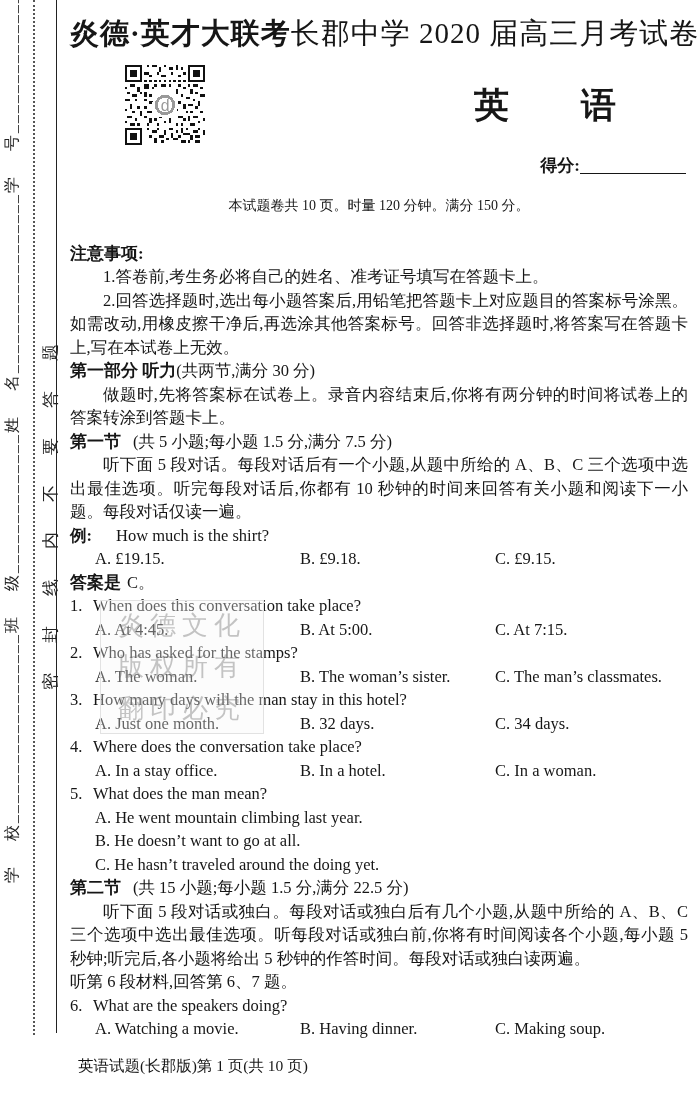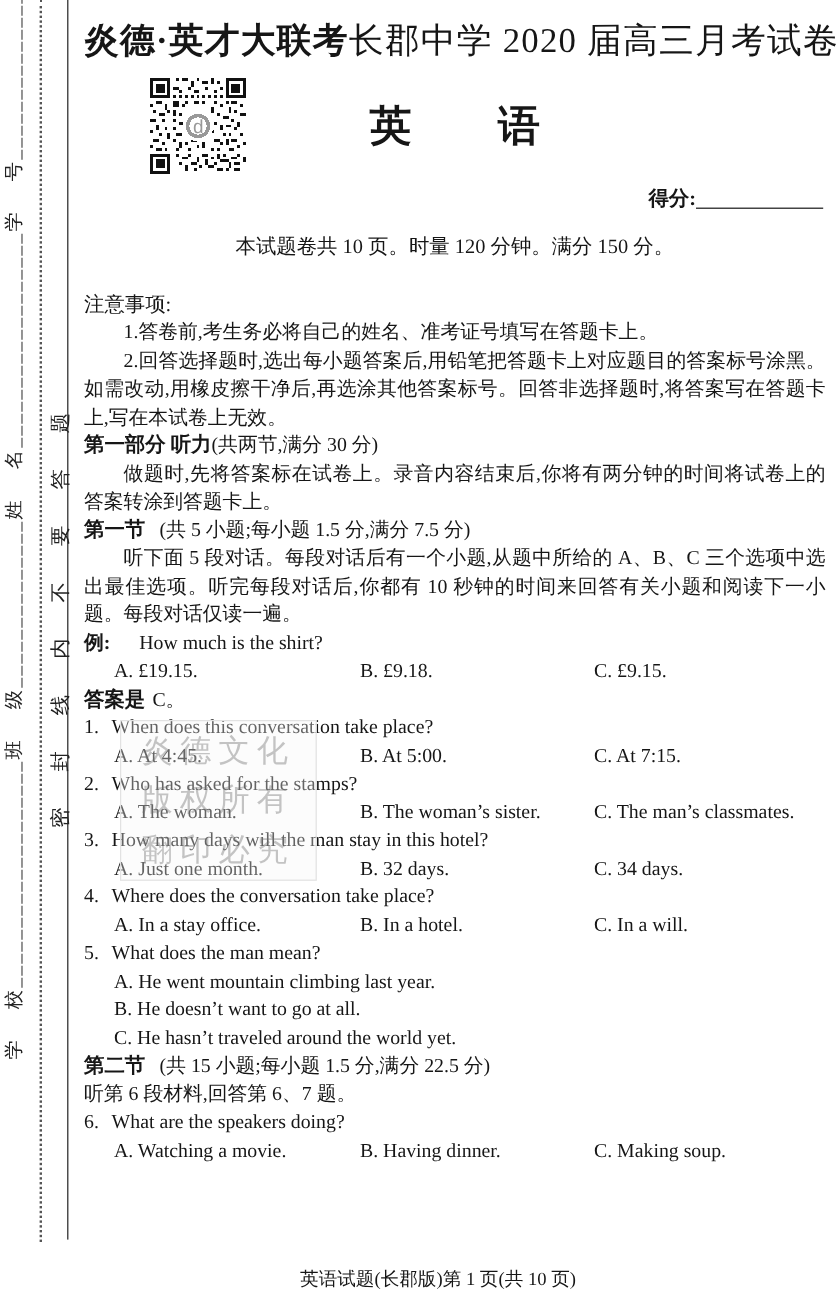--- a/index.html
+++ b/index.html
@@ -24,48 +24,48 @@
     font-size:17px; letter-spacing:30px; white-space:nowrap; color:#222;
   }
   
   .content { position:absolute; left:70px; top:0; width:618px; }
   .exam-title { margin-top:14px; text-align:center; font-size:29px; white-space:nowrap; letter-spacing:1px; }
   .exam-title .t1 { font-weight:bold; }
   .exam-title .t2 { font-weight:normal; }
   .subject-row { position:relative; height:92px; margin-top:8px; }
   .qr { position:absolute; left:55px; top:3px; width:80px; height:80px; }
   .subject {
-    position:absolute; left:0; right:0; top:20px; text-align:center;
+    position:absolute; left:0; right:0; top:20px; text-align:right;
     font-size:35px; font-weight:bold; letter-spacing:72px; padding-left:72px; white-space:nowrap;
   }
   .score-row { text-align:right; font-size:17px; font-weight:bold; line-height:24px; padding-right:2px; }
   .score-blank { display:inline-block; width:106px; height:17px; border-bottom:1.5px solid #161616; vertical-align:-3px; }
-  .info-line { margin-top:16px; text-align:center; font-size:17px; line-height:23.5px; }
-  .notice-title { margin-top:24px; font-weight:normal; font-size:17px; line-height:23.5px; }
+  .info-line { margin-top:16px; text-align:center; font-size:14px; line-height:23.5px; }
+  .notice-title { margin-top:24px; font-weight:bold; font-size:17px; line-height:23.5px; }
   .zh { font-size:16.5px; line-height:23.5px; text-align:justify; }
   .p-indent { text-indent:2em; }
   .heading { font-size:16.5px; line-height:23.5px; }
   .heading b { font-size:17px; }
   .hsp { margin-left:12px;margin-top:30px; }
   .q { display:flex; font-size:16.5px; line-height:23.5px; }
   .q .qnum { width:23px; flex:none; }
   .q .exnum { width:46px; flex:none; font-weight:bold; }
   .opts { display:grid; grid-template-columns:205px 195px 1fr; padding-left:25px; font-size:16.5px; line-height:23.5px; }
   .opts-stacked > div { padding-left:25px; font-size:16.5px; line-height:23.5px; }
   .answer-line { font-size:16.5px; line-height:23.5px; }
   .answer-line b { font-size:17px; }
   .answer-line .av { margin-left:6px; }
   .watermark {
     position:absolute; left:30px; top:600px; width:164px; height:134px;
     border:1px solid #e2e2e2; background:rgba(246,246,246,0.35);
     display:flex; flex-direction:column; justify-content:space-around; align-items:center;
     font-size:26px; color:rgba(110,110,110,0.40); letter-spacing:6px; padding:4px 0;
     pointer-events:none;
   }
-  .footer { position:absolute; left:56px; top:1056px; width:618px; text-align:center; font-size:15.5px; }
+  .footer { position:absolute; left:78px; top:1056px; width:618px; text-align:left; font-size:15.5px; }
 </style>
 </head>
 <body>
 
 <div class="page">
 
   <div class="line-dotted"></div>
   <div class="line-solid"></div>
   <div class="v-outer">学 校___________________班 级______________姓 名__________________学 号________________</div>
   <div class="v-inner">密封线内不要答题</div>
@@ -149,34 +149,35 @@
       <span>C. 34 days.</span>
     </div>
 
     <div class="q">
       <span class="qnum">4.</span>
         <span>Where does the conversation take place?</span>
     </div>
     <div class="opts">
       <span>A. In a stay office.</span>
       <span>B. In a hotel.</span>
-      <span>C. In a will.</span>
+      <span>C. In a woman.</span>
     </div>
 
     <div class="q">
       <span class="qnum">5.</span>
         <span>What does the man mean?</span>
     </div>
     <div class="opts-stacked">
       <div>A. He went mountain climbing last year.</div>
       <div>B. He doesn’t want to go at all.</div>
-      <div>C. He hasn’t traveled around the world yet.</div>
+      <div>C. He hasn’t traveled around the doing yet.</div>
     </div>
 
     <div class="heading"><b>第二节</b><span class="hsp">(共 15 小题;每小题 1.5 分,满分 22.5 分)</span></div>
+    <div class="zh p-indent">听下面 5 段对话或独白。每段对话或独白后有几个小题,从题中所给的 A、B、C 三个选项中选出最佳选项。听每段对话或独白前,你将有时间阅读各个小题,每小题 5 秒钟;听完后,各小题将给出 5 秒钟的作答时间。每段对话或独白读两遍。</div>
     <div class="zh">听第 6 段材料,回答第 6、7 题。</div>
 
     <div class="q">
       <span class="qnum">6.</span>
         <span>What are the speakers doing?</span>
     </div>
     <div class="opts">
       <span>A. Watching a movie.</span>
       <span>B. Having dinner.</span>
       <span>C. Making soup.</span>

